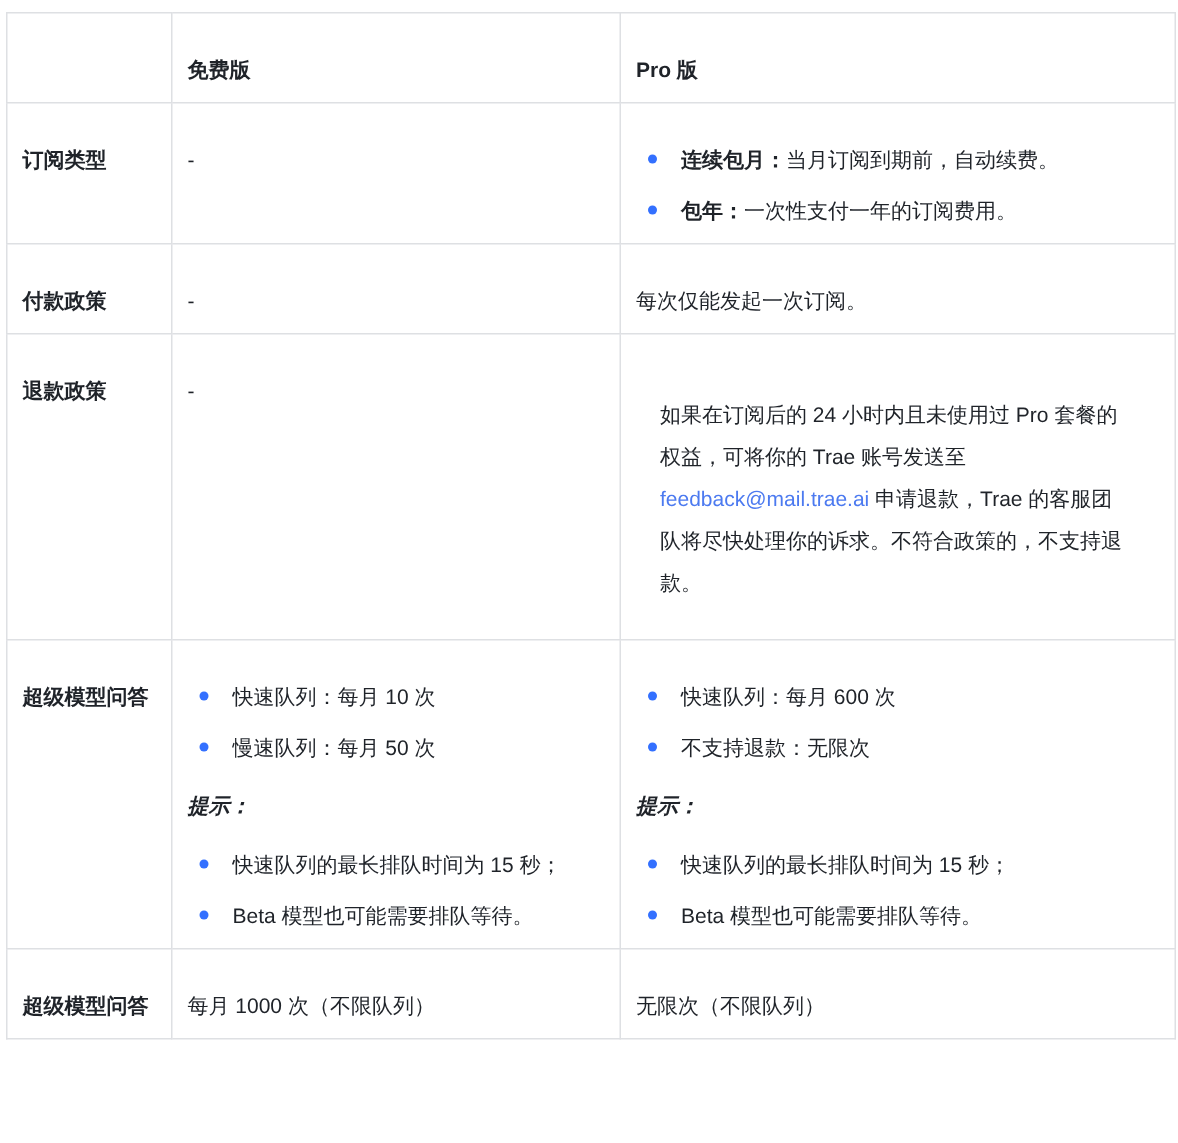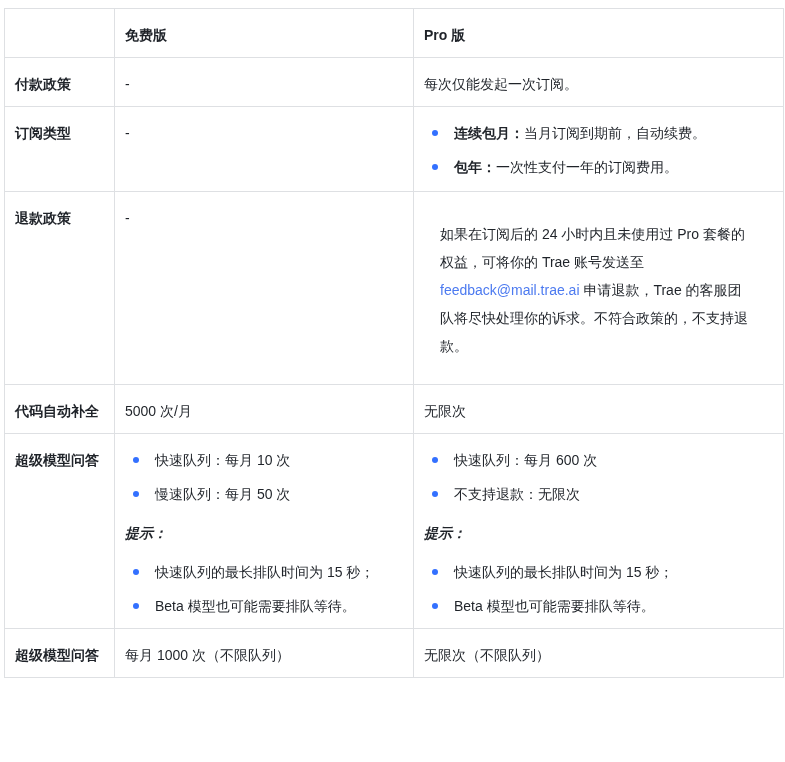--- a/index.html
+++ b/index.html
@@ -21,21 +21,21 @@
     border-collapse:collapse;
     table-layout:fixed;
     width:779px;
   }
   col.c1{width:110px;}
   col.c2{width:299px;}
   col.c3{width:370px;}
   th,td{
     border:1px solid var(--border);
     vertical-align:top;
-    padding:12px 12px 8px 10px;
+    padding:23px 12px 8px 10px;
     line-height:28px;
     font-weight:normal;
     text-align:left;
     overflow:hidden;
   }
   th.colhead, th.rowhead{font-weight:bold;}
   
   ul.blist{
     list-style:none;
     margin:0;
@@ -82,50 +82,45 @@
   <tbody>
       <tr style="height:45px">
     <th class="colhead"></th>
     <th class="colhead">免费版</th>
     <th class="colhead">Pro 版</th>
   </tr>
 
 
 
 
-  <tr style="height:43px">
-    <th class="rowhead">付款政策</th>
-    <td>-</td>
-    <td>每次仅能发起一次订阅。</td>
-  </tr>
-
   <tr style="height:85px">
     <th class="rowhead">订阅类型</th>
     <td>-</td>
     <td>
       <ul class="blist">
         <li><strong>连续包月：</strong><span>当月订阅到期前，自动续费。</span></li>
         <li><strong>包年：</strong><span>一次性支付一年的订阅费用。</span></li>
       </ul>
     </td>
   </tr>
 
+  <tr style="height:43px">
+    <th class="rowhead">付款政策</th>
+    <td>-</td>
+    <td>每次仅能发起一次订阅。</td>
+  </tr>
+
   <tr style="height:127px">
     <th class="rowhead">退款政策</th>
     <td>-</td>
     <td>
       <p class="cellp"><span>如果在订阅后的 24 小时内且未使用过 Pro 套餐的权益，可将你的 Trae 账号发送至 </span><a class="mail" href="#">feedback@mail.trae.ai</a><span> 申请退款，Trae 的客服团队将尽快处理你的诉求。不符合政策的，不支持退款。</span></p>
     </td>
   </tr>
 
-  <tr style="height:46px">
-    <th class="rowhead">代码自动补全</th>
-    <td>5000 次/月</td>
-    <td>无限次</td>
-  </tr>
 
   <tr style="height:177px">
     <th class="rowhead">超级模型问答</th>
     <td>
       <ul class="blist">
         <li>快速队列：每月 10 次</li>
         <li>慢速队列：每月 50 次</li>
       </ul>
       <p class="note">提示：</p>
       <ul class="blist">

